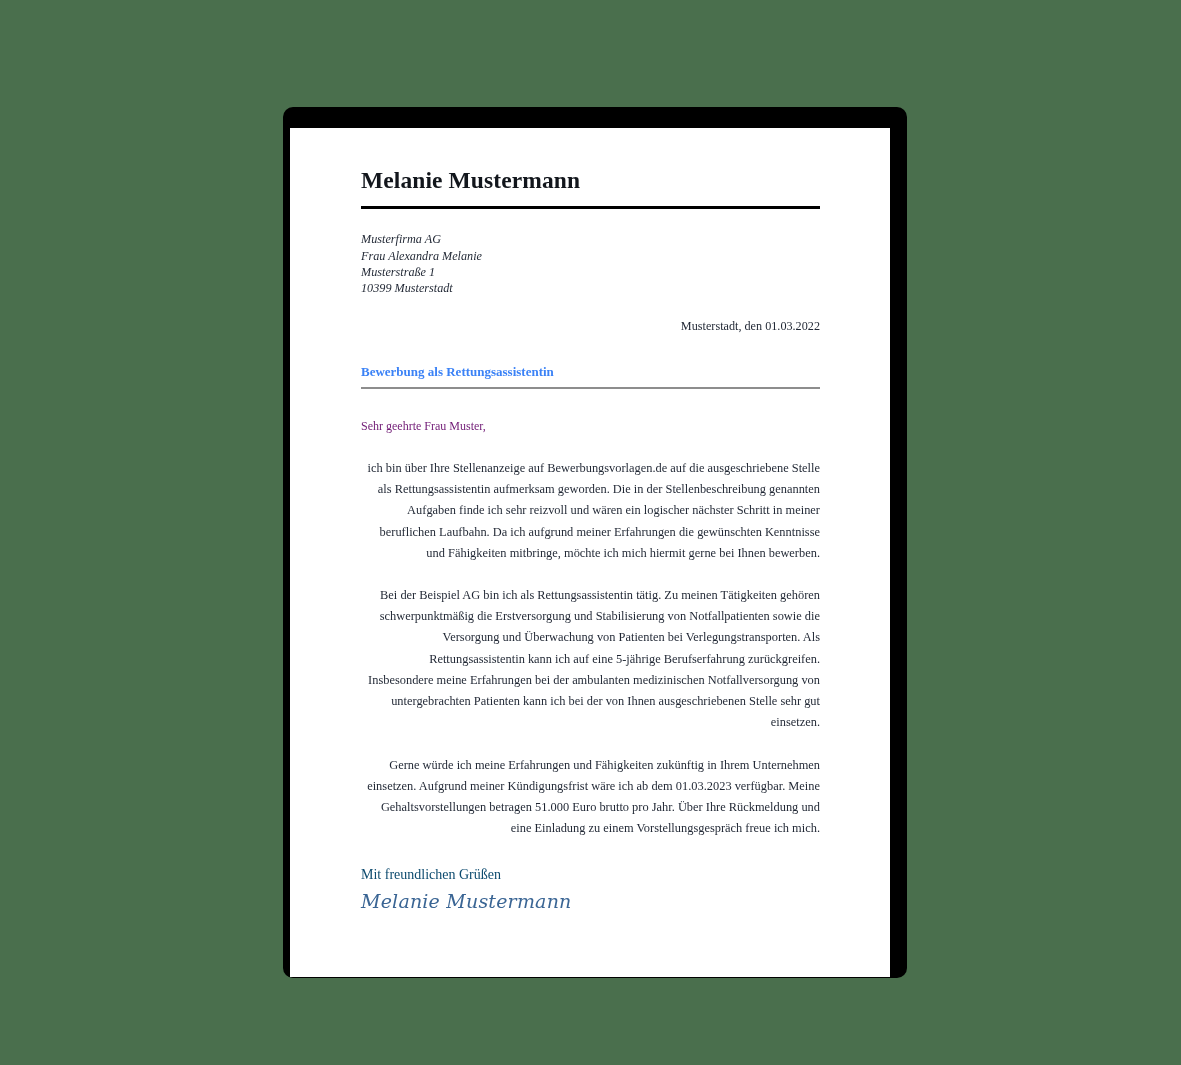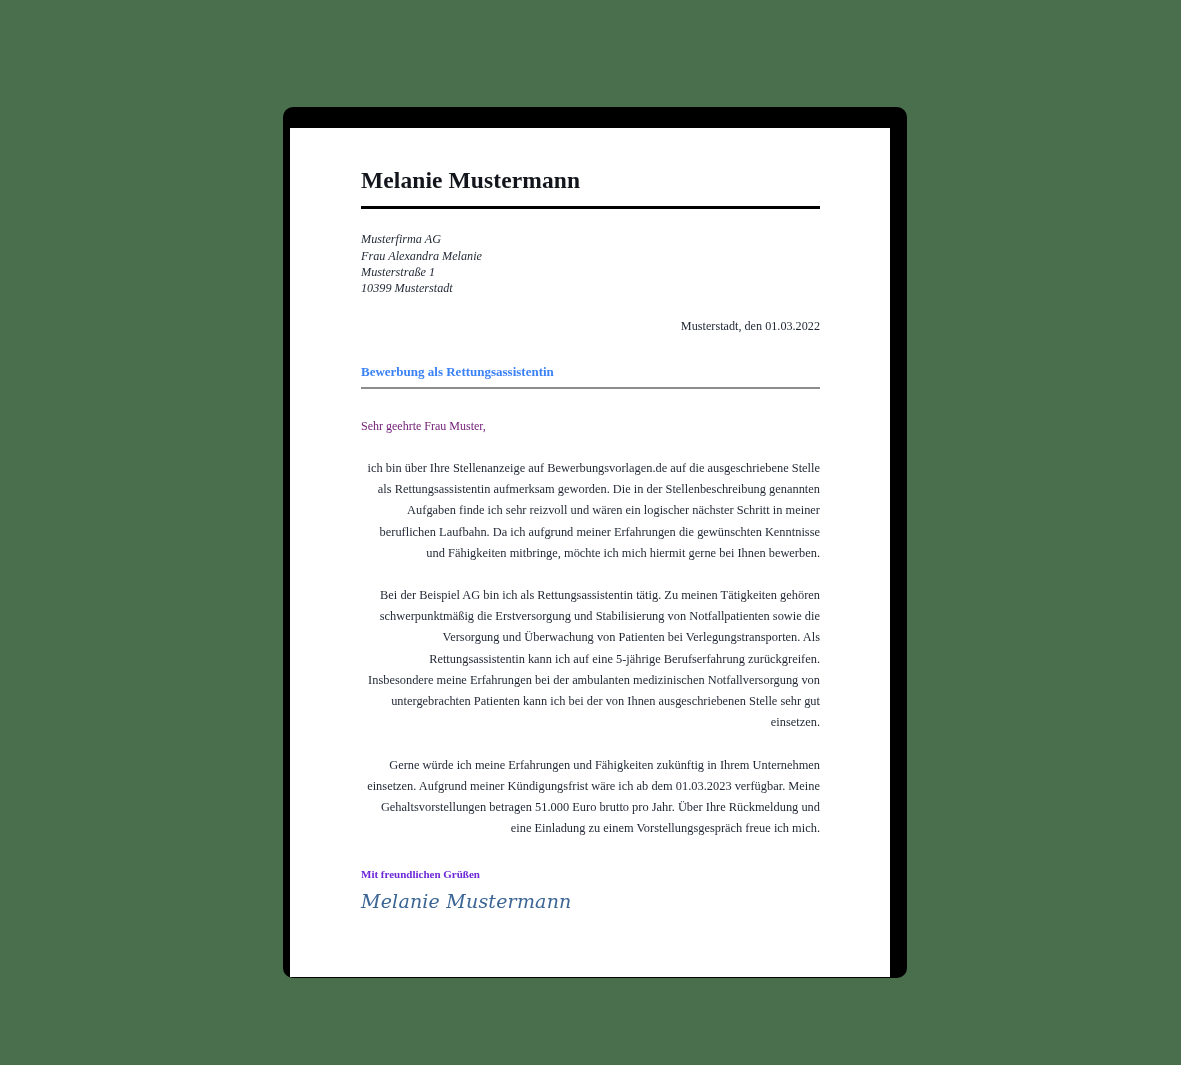--- a/index.html
+++ b/index.html
@@ -107,24 +107,23 @@
   }
   .body-par {
     margin-top: 21px;
     font-size: 12.4px;
     color: #1f2633;
     line-height: 21.2px;
     text-align: right;
   }
   .closing {
     margin-top: 25px;
-    font-size: 11px;
-    color: #6d28d9;
+    font-size: 14px;
+    color: #0c4a6e;
     line-height: 21px;
-    font-weight: bold;
   }
   .signature {
     margin-top: 6px;
     font-size: 19px;
     font-style: italic;
     color: #3a6594;
     font-family: "DejaVu Serif", "Liberation Serif", serif;
     line-height: 1.15;
     letter-spacing: 0.2px;
   }

